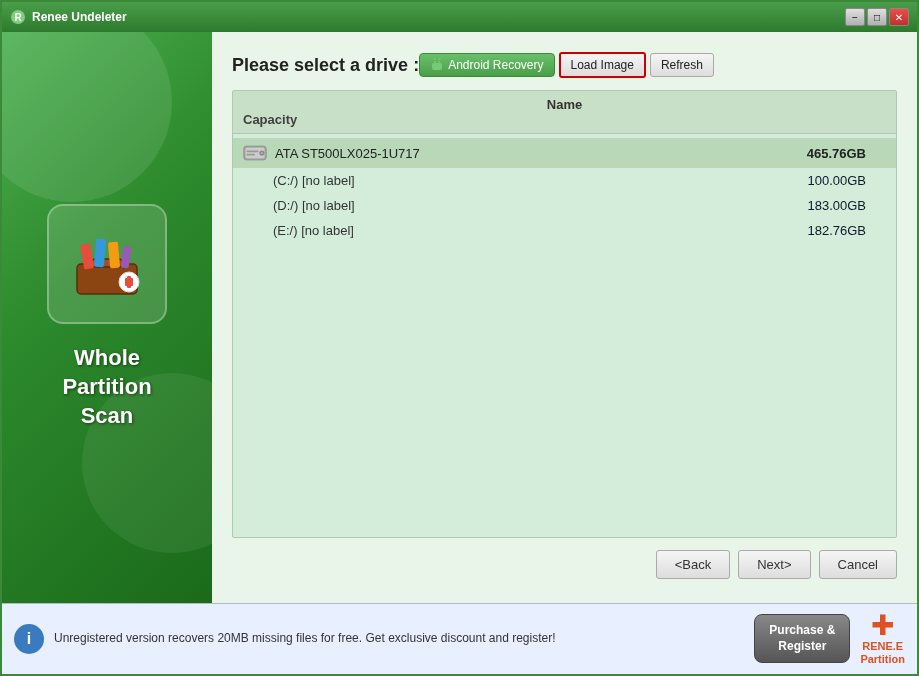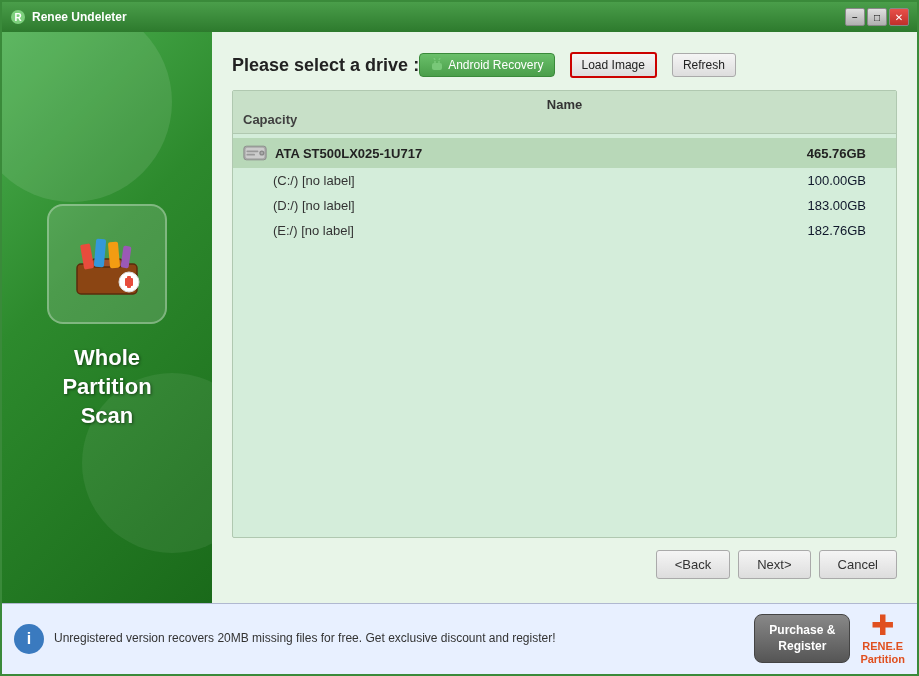--- a/index.html
+++ b/index.html
@@ -146,21 +146,21 @@
       margin-bottom: 12px;
     }
     .select-drive-title {
       font-size: 18px;
       font-weight: bold;
       color: #222;
     }
     .header-buttons {
       display: flex;
       align-items: center;
-      gap: 15px;
+      gap: 4px;
     }
     .android-recovery-btn {
       background: linear-gradient(to bottom, #6abf6a, #4a9e4a);
       border: 1px solid #3a8a3a;
       border-radius: 4px;
       color: white;
       font-size: 12px;
       padding: 4px 10px;
       cursor: pointer;
       display: flex;
@@ -224,21 +224,21 @@
       cursor: pointer;
     }
     .drive-row.selected {
       background: #b8d8b8;
     }
     .drive-row-name {
       flex: 1;
       display: flex;
       align-items: center;
       gap: 8px;
-      font-weight: bold;
+      font-weight: normal;
       color: #222;
     }
     .drive-row-capacity {
       width: 160px;
       text-align: right;
       padding-right: 20px;
       font-weight: bold;
       color: #222;
     }
     .partition-row {

